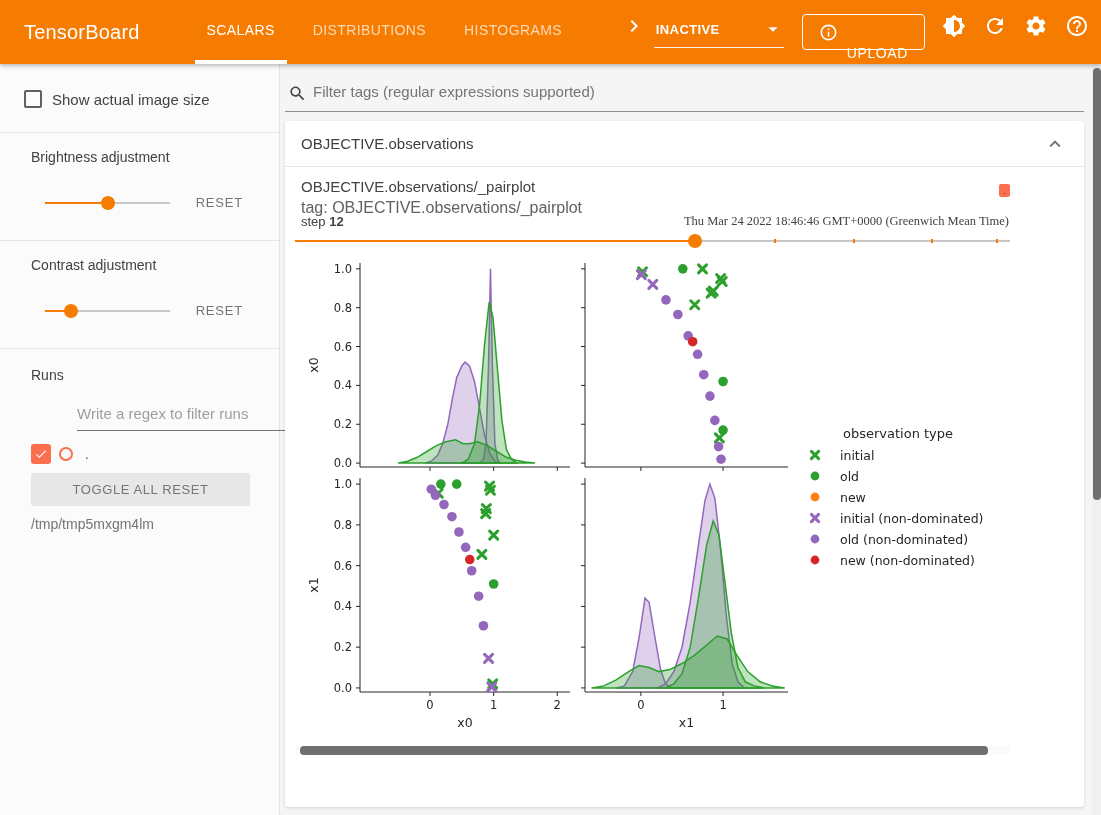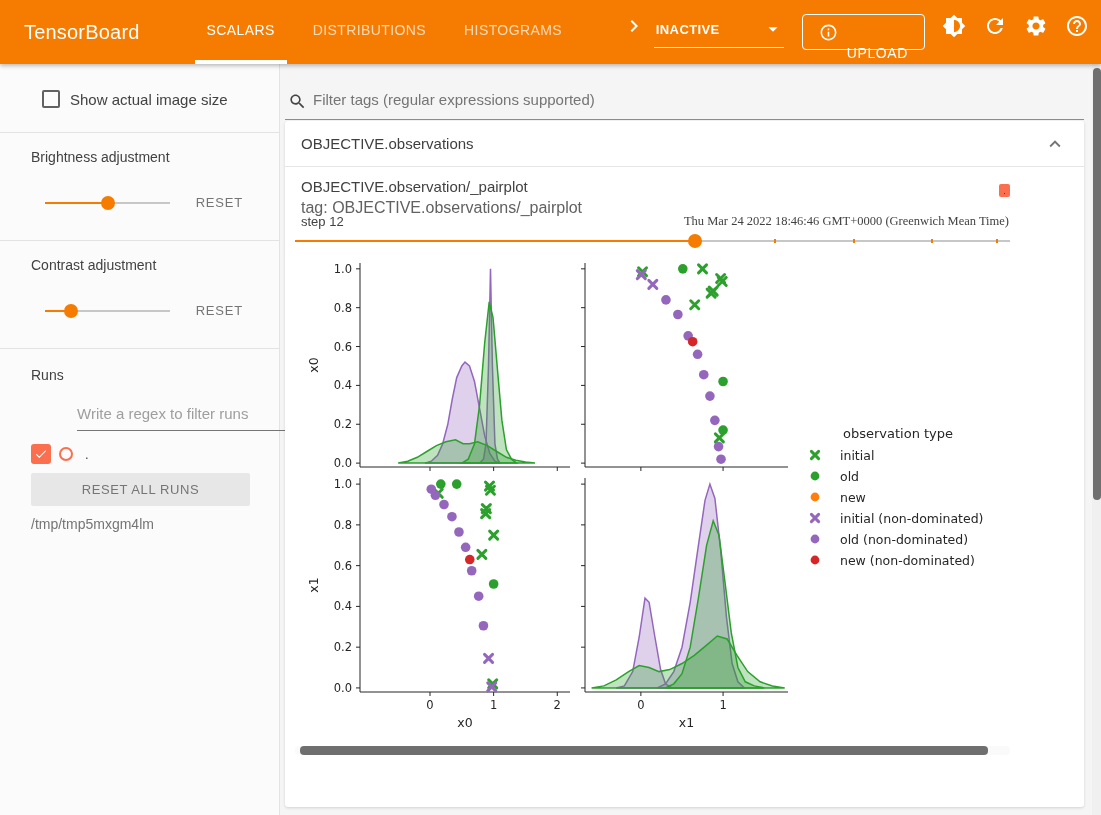--- a/index.html
+++ b/index.html
@@ -22,21 +22,21 @@
   .run-select span { color:#fff; font-size:13px; font-weight:700; letter-spacing:.4px; }
   .upload-btn { margin-left:18px; height:36px; border:1px solid #fff; border-radius:4px;
                 display:flex; align-items:center; padding:0 16px; cursor:pointer; }
   .upload-btn span { color:#fff; font-size:14px; font-weight:500; letter-spacing:.6px; margin-left:9px;margin-top:41px; }
   .icon-btn { width:24px; height:24px; margin-left:17px; cursor:pointer; }
   .icon-btn svg, .chev-btn svg { display:block; }
 
   
   .sidebar { position:absolute; left:0; top:64px; width:280px; height:751px; background:#fbfbfb;
              border-right:1px solid #e3e3e3; }
-  .side-row1 { display:flex; align-items:center; padding:26px 0 24px 42px; border-bottom:1px solid #e3e3e3; }
+  .side-row1 { display:flex; align-items:center; padding:26px 0 24px 24px; border-bottom:1px solid #e3e3e3; }
   .cbx { width:18px; height:18px; border:2px solid #616161; border-radius:2px; background:transparent; cursor:pointer; }
   .side-row1 label { font-size:15px; color:#424242; margin-left:10px; }
   .side-sec { padding:16px 30px 20px 31px; border-bottom:1px solid #e3e3e3; }
   .side-sec .sec-label { font-size:14px; color:#424242; }
   .slider-row { display:flex; align-items:center; margin-top:26px; margin-bottom:6px; }
   .slider { position:relative; width:125px; height:14px; margin-left:14px; cursor:pointer; }
   .slider .track { position:absolute; left:0; right:0; top:6px; height:2px; background:#c7c7c7; }
   .slider .fill  { position:absolute; left:0; top:6px; height:2px; background:#f57c00; }
   .slider .thumb { position:absolute; top:0; width:14px; height:14px; border-radius:50%;
                    background:#f57c00; margin-left:-7px; }
@@ -50,38 +50,38 @@
   .run-row { display:flex; align-items:center; margin-top:13px; }
   .run-cbx { width:20px; height:20px; border-radius:3px; display:flex; align-items:center; justify-content:center; cursor:pointer; }
   .run-radio { width:14px; height:14px; border-radius:50%; border:2px solid; margin-left:8px; cursor:pointer; }
   .run-name { font-size:13px; color:#424242; margin-left:12px; }
   .toggle-all { margin-top:9px; width:219px; height:33px; background:#e7e7e7; border-radius:2px;
                 display:flex; align-items:center; justify-content:center; font-size:13px; color:#757575;
                 letter-spacing:.6px; cursor:pointer; }
   .log-dir { margin-top:10px; font-size:14px; color:#757575; }
 
   
-  .filter-row { position:absolute; left:285px; top:90px; width:799px; height:30px;
+  .filter-row { position:absolute; left:285px; top:82px; width:799px; height:30px;
                 display:flex; align-items:flex-start; border-bottom:1px solid #8d8d8d; }
   .filter-row svg { margin:2px 6px 0 3px; }
   .filter-input { flex:1; border:none; outline:none; background:transparent; font-size:15px;
                   font-family:"Liberation Sans", sans-serif; color:#424242; padding-top:1px; }
   .filter-input::placeholder { color:#757575; }
 
   .card { position:absolute; left:285px; top:121px; width:799px; height:686px; background:#fff;
           border-radius:3px; box-shadow:0 1px 3px rgba(0,0,0,.14); }
   .card-hdr { position:absolute; left:0; top:0; right:0; height:46px; border-bottom:1px solid #e6e6e6;
               display:flex; align-items:center; padding:0 18px 0 16px; }
   .card-title { font-size:15px; color:#3f3f3f; }
   .card-chevron { margin-left:auto; cursor:pointer; }
 
   .img-title { position:absolute; left:16px; top:57px; font-size:15px; color:#424242; }
   .img-tag   { position:absolute; left:16px; top:78px; font-size:16px; color:#616161; }
   .step-line { position:absolute; left:16px; top:93px; font-size:13px; color:#424242; }
-  .step-line b { font-weight:400; }
+  .step-line b { font-weight:700; }
   .timestamp { position:absolute; right:75px; top:93px; font-size:12.5px; color:#424242;font-family:Liberation Serif, serif; }
   .run-swatch { position:absolute; left:714px; top:63px; width:11px; height:13px; border-radius:2px;
                 display:flex; align-items:center; justify-content:center;
                 font-size:9px; color:rgba(0,0,0,.75); line-height:4px; }
 
   .step-slider { position:absolute; left:10px; top:113px; width:715px; height:14px; cursor:pointer; }
   .step-slider .track { position:absolute; left:0; right:0; top:6px; height:2px; background:#c7c7c7; }
   .step-slider .fill  { position:absolute; left:0; top:6px; height:2px; background:#f57c00; }
   .step-slider .thumb { position:absolute; top:0; width:14px; height:14px; border-radius:50%;
                         background:#f57c00; margin-left:-7px; }
@@ -183,41 +183,41 @@
     <input class="regex-input" placeholder="Write a regex to filter runs" style="">
     <div class="run-row">
       <div class="run-cbx" id="run-cbx" style="background: rgb(251, 110, 78);">
         <svg width="14" height="14" viewBox="0 0 24 24">
             <path fill="#fff" d="M9 16.2L4.8 12l-1.4 1.4L9 19 21 7l-1.4-1.4z"></path>
           </svg>
       </div>
       <div class="run-radio" id="run-radio" style="border-color: rgb(251, 110, 78);"></div>
       <div class="run-name">.</div>
     </div>
-    <div class="toggle-all">RESET ALL RUNS</div>
+    <div class="toggle-all">TOGGLE ALL RESET</div>
     <div class="log-dir">/tmp/tmp5mxgm4lm</div>
   </div>
 </div>
 
 <div class="filter-row">
   <svg width="19" height="19" viewBox="0 0 24 24">
       <path fill="#444" d="M15.5 14h-.79l-.28-.27C15.41 12.59 16 11.11 16 9.5 16 5.91 13.09 3 9.5 3S3 5.91 3 9.5 5.91 16 9.5 16c1.61 0 3.09-.59 4.23-1.57l.27.28v.79l5 4.99L20.49 19l-4.99-5zm-6 0C7.01 14 5 11.99 5 9.5S7.01 5 9.5 5 14 7.01 14 9.5 11.99 14 9.5 14z"></path>
     </svg>
   <input class="filter-input" placeholder="Filter tags (regular expressions supported)" style="">
 </div>
 
 <div class="card">
   <div class="card-hdr">
     <div class="card-title">OBJECTIVE.observations</div>
     <svg class="card-chevron" width="22" height="22" viewBox="0 0 24 24">
         <path fill="#757575" d="M12 8l-6 6 1.41 1.41L12 10.83l4.59 4.58L18 14l-6-6z"></path>
       </svg>
   </div>
 
-  <div class="img-title">OBJECTIVE.observation/_pairplot</div>
+  <div class="img-title">OBJECTIVE.observations/_pairplot</div>
   <div class="img-tag">tag: OBJECTIVE.observations/_pairplot</div>
   <div class="step-line">
     <span>step</span>&nbsp;<b>12</b>
   </div>
   <div class="timestamp">Thu Mar 24 2022 18:46:46 GMT+0000 (Greenwich Mean Time)</div>
   <div class="run-swatch" id="run-swatch" style="background: rgb(251, 110, 78);">.</div>
 
   <div class="step-slider" id="step-slider">
     <div class="track"></div>
       <div class="fill" style="width: 56%;"></div>

